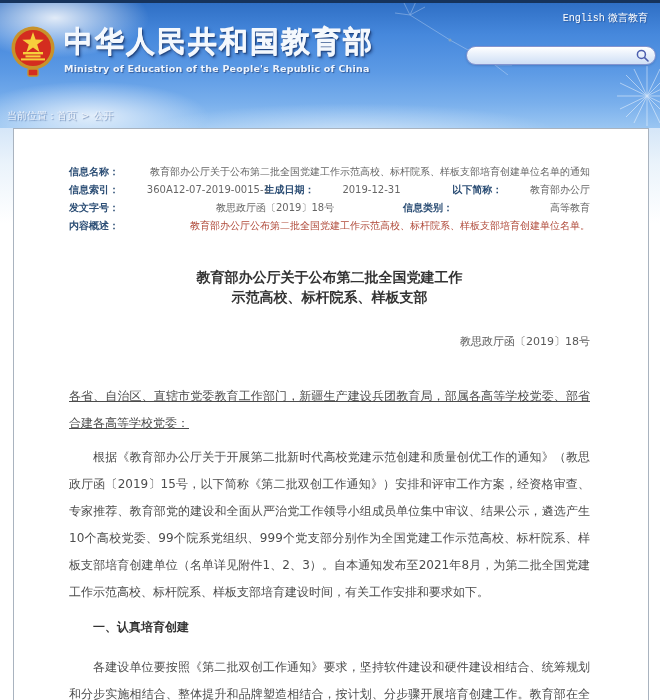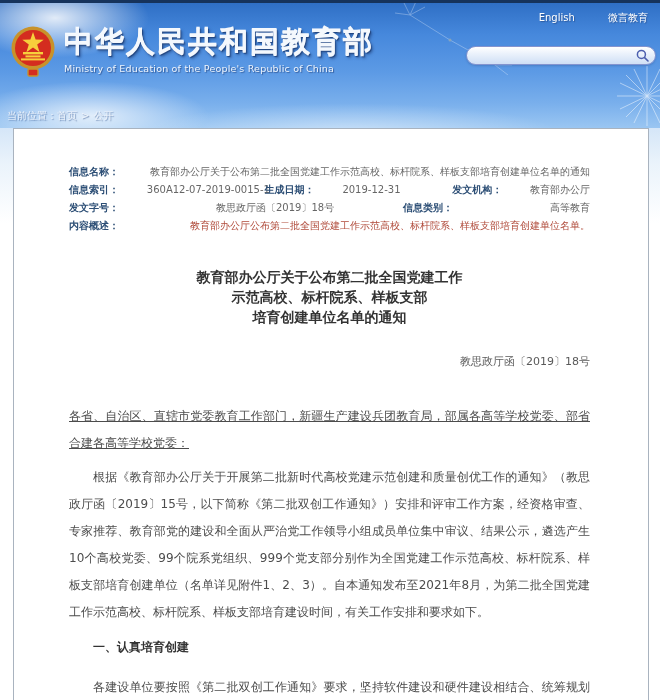--- a/index.html
+++ b/index.html
@@ -30,25 +30,25 @@
 
   .logo-area { position:absolute; left:10px; top:22px; display:flex; align-items:flex-start; }
   .emblem { width:46px; height:54px; margin-right:8px; flex:none; }
   .site-name-cn {
     font-size:29px; font-weight:bold; letter-spacing:2px; line-height:34px;
     color:#f4f8fd;
     text-shadow:0 -1px 0 rgba(255,255,255,.95), 1px 1px 1px rgba(32,66,124,.95), 2px 2px 3px rgba(25,55,110,.55);
     white-space:nowrap;
   }
   .site-name-en {
-    font-size:9.5px; font-weight:normal; color:#eef4fc; margin-top:4px; letter-spacing:.2px;
+    font-size:9.5px; font-weight:bold; color:#eef4fc; margin-top:4px; letter-spacing:.2px;
     text-shadow:1px 1px 1px rgba(40,75,135,.8); white-space:nowrap;
   }
   .top-links { position:absolute; top:8px; right:12px; font-size:10px; }
-  .top-links a { color:#ffffff; text-decoration:none; margin-left:30px; text-shadow:1px 1px 1px rgba(40,75,135,.7); }
+  .top-links a { color:#ffffff; text-decoration:none; text-shadow:1px 1px 1px rgba(40,75,135,.7);font-family:Liberation Mono, monospace; }
 
   .search-box {
     position:absolute; top:43px; right:4px; width:190px; height:19px;
     border:1px solid #8494cf; border-radius:10px;
     background:linear-gradient(180deg,#ffffff 0%,#e8f0fb 45%,#cfdff5 100%);
     display:flex; align-items:center; padding:0 6px 0 10px;
     box-shadow:0 1px 2px rgba(30,60,120,.25);
   }
   .search-input {
     flex:1; border:none; outline:none; background:transparent;
@@ -192,40 +192,39 @@
   <div class="meta">
     <div class="m-row">
       <span class="m-label w-label">信息名称：</span>
       <span class="m-value m-wrap">教育部办公厅关于公布第二批全国党建工作示范高校、标杆院系、样板支部培育创建单位名单的通知</span>
     </div>
     <div class="m-row">
       <span class="m-label w-label">信息索引：</span>
       <span class="m-value v1">360A12-07-2019-0015-1</span>
       <span class="m-label w-label">生成日期：</span>
       <span class="m-value v2">2019-12-31</span>
-      <span class="m-label w-label">发文机构：</span>
+      <span class="m-label w-label">以下简称：</span>
       <span class="m-value">教育部办公厅</span>
     </div>
     <div class="m-row m-row3">
       <span class="m-label w-label">发文字号：</span>
       <span class="m-value v1">教思政厅函〔2019〕18号</span>
       <span class="m-label w-label">信息类别：</span>
       <span class="m-value">高等教育</span>
     </div>
     <div class="m-row">
       <span class="m-label w-label">内容概述：</span>
       <span class="m-value summary m-wrap">教育部办公厅公布第二批全国党建工作示范高校、标杆院系、样板支部培育创建单位名单。</span>
     </div>
   </div>
 
   <div class="article">
     <div class="doc-title">
       <div>教育部办公厅关于公布第二批全国党建工作</div>
       <div>示范高校、标杆院系、样板支部</div>
-      <div>培育创建单位名单的通知</div>
     </div>
 
     <div class="doc-number">教思政厅函〔2019〕18号</div>
 
     <p class="p-salutation">各省、自治区、直辖市党委教育工作部门，新疆生产建设兵团教育局，部属各高等学校党委、部省合建各高等学校党委：</p>
 
     <p class="p-body p-indent">根据《教育部办公厅关于开展第二批新时代高校党建示范创建和质量创优工作的通知》（教思政厅函〔2019〕15号，以下简称《第二批双创工作通知》）安排和评审工作方案，经资格审查、专家推荐、教育部党的建设和全面从严治党工作领导小组成员单位集中审议、结果公示，遴选产生10个高校党委、99个院系党组织、999个党支部分别作为全国党建工作示范高校、标杆院系、样板支部培育创建单位（名单详见附件1、2、3）。自本通知发布至2021年8月，为第二批全国党建工作示范高校、标杆院系、样板支部培育建设时间，有关工作安排和要求如下。</p>
 
     <div class="section-heading">一、认真培育创建</div>
 

